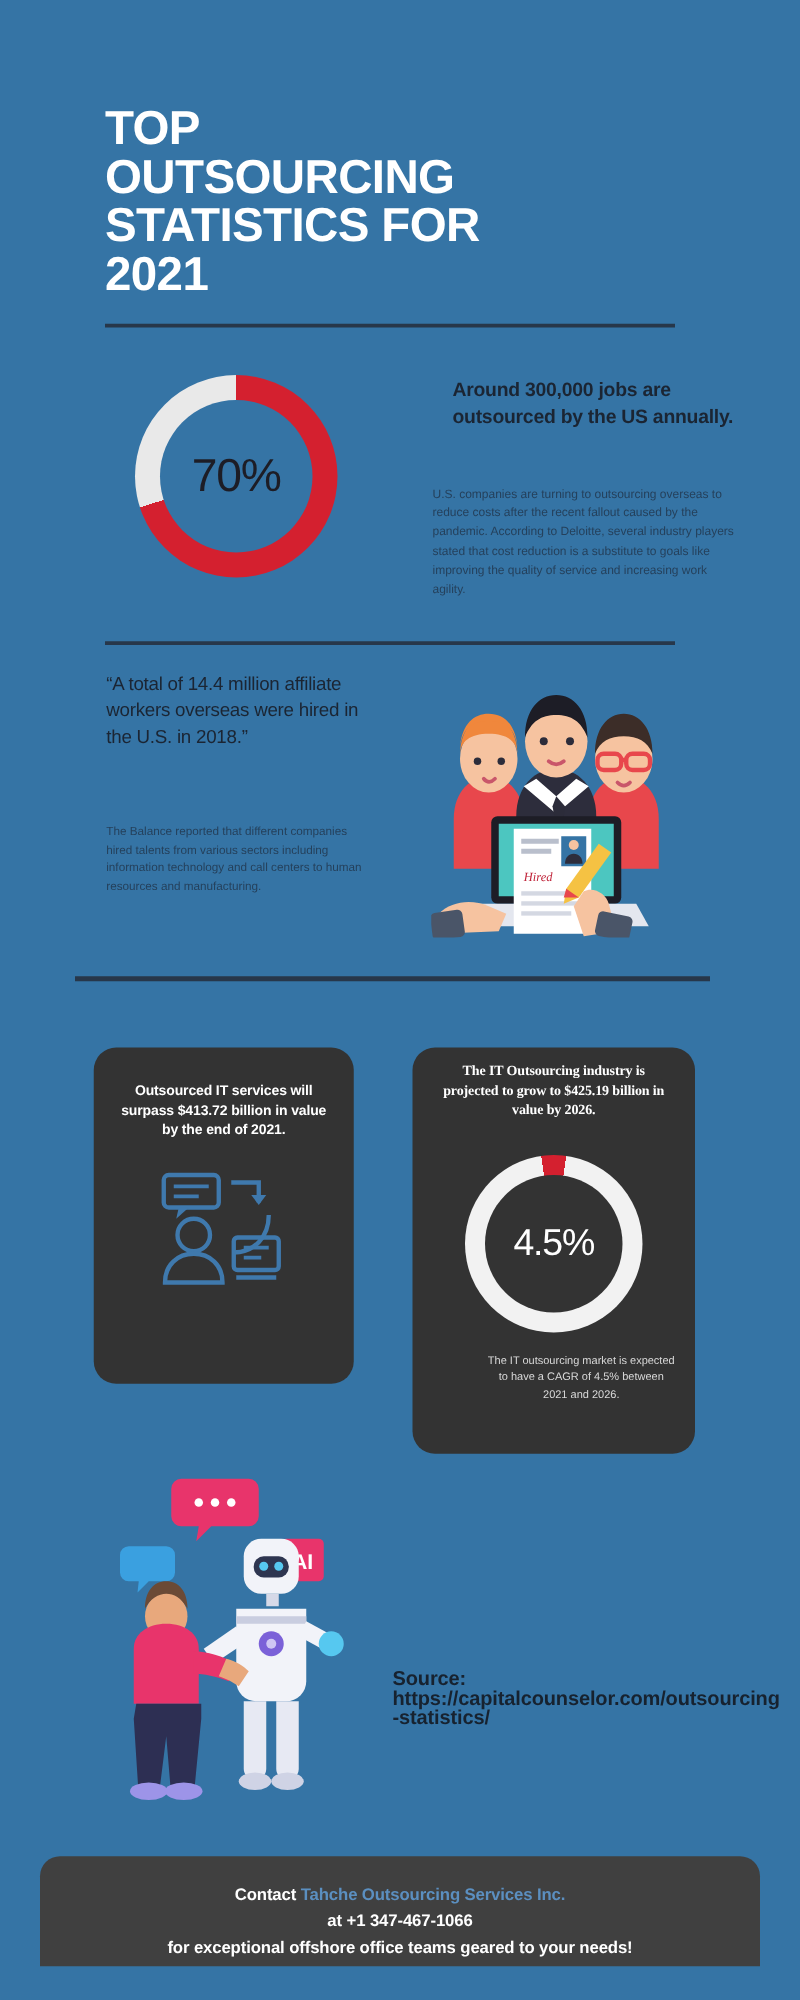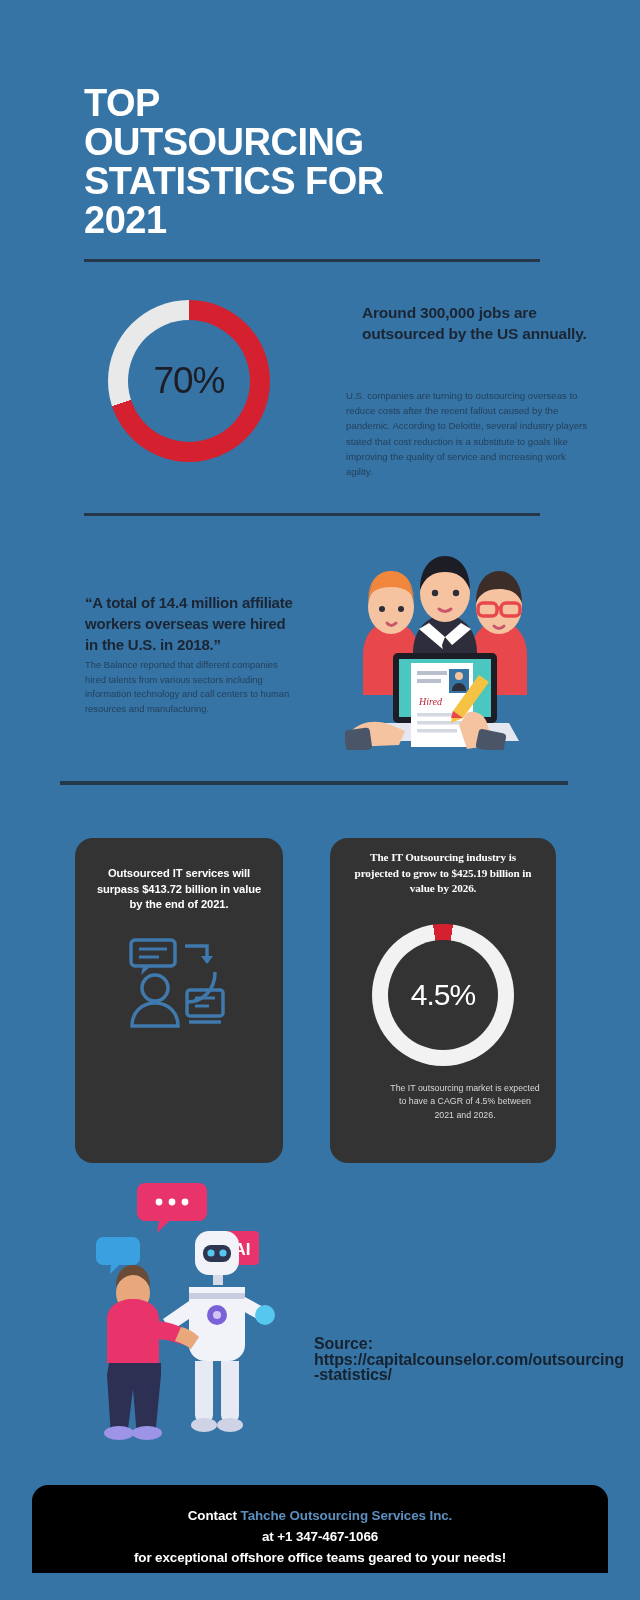--- a/index.html
+++ b/index.html
@@ -89,23 +89,23 @@
     left: 314px; top: 388px; width: 244px;
     font-size: 9.6px;
     line-height: 15.2px;
     color: #25415c;
     margin-left: 32px;
   }
 
   
   .s2-quote {
     position: absolute;
-    left: 85px; top: 592px; width: 216px;
+    left: 85px; top: 537px; width: 216px;
     font-size: 15px;
-    font-weight: bold;
+    font-weight: normal;
     line-height: 21px;
     color: #1b2533;
     letter-spacing: -0.2px;
   }
   .s2-body {
     position: absolute;
     left: 85px; top: 658px; width: 210px;
     font-size: 9.4px;
     line-height: 14.6px;
     color: #25415c;
@@ -115,21 +115,21 @@
     left: 345px; top: 535px;
     width: 200px; height: 215px;
   }
 
   
   .card {
     position: absolute;
     background: #333333;
     border-radius: 18px;
   }
-  .card.left { left: 75px; top: 838px; width: 208px; height: 325px; }
+  .card.left { left: 75px; top: 838px; width: 208px; height: 269px; }
   .card.right { left: 330px; top: 838px; width: 226px; height: 325px; }
   .card-title {
     position: absolute;
     left: 18px; right: 18px;
     text-align: center;
     color: #ffffff;
     font-weight: bold;
     font-size: 11.2px;
     line-height: 15.5px;
     letter-spacing: -0.1px;
@@ -206,21 +206,21 @@
     font-weight: bold;
     color: #17222f;
     letter-spacing: -0.1px;
   }
 
   
   .footer {
     position: absolute;
     left: 32px; top: 1485px;
     width: 576px; height: 88px;
-    background: #000000;
+    background: #404040;
     border-radius: 16px 16px 0 0;
     text-align: center;
     padding-top: 20px;
   }
   .footer-line {
     color: #ffffff;
     font-weight: bold;
     font-size: 13.4px;
     line-height: 21px;
     letter-spacing: -0.1px;

